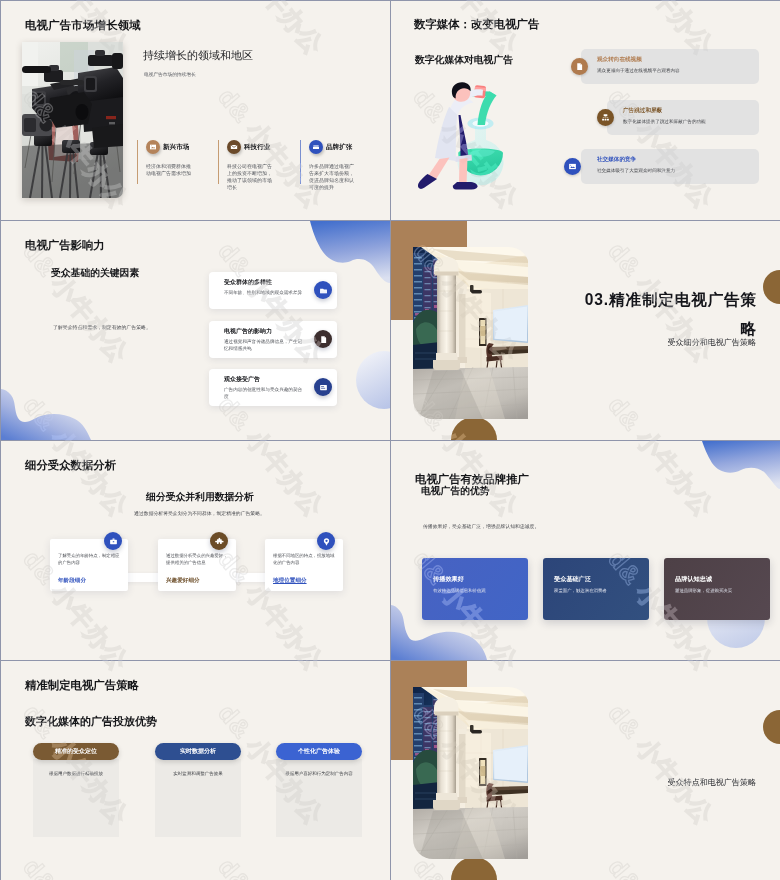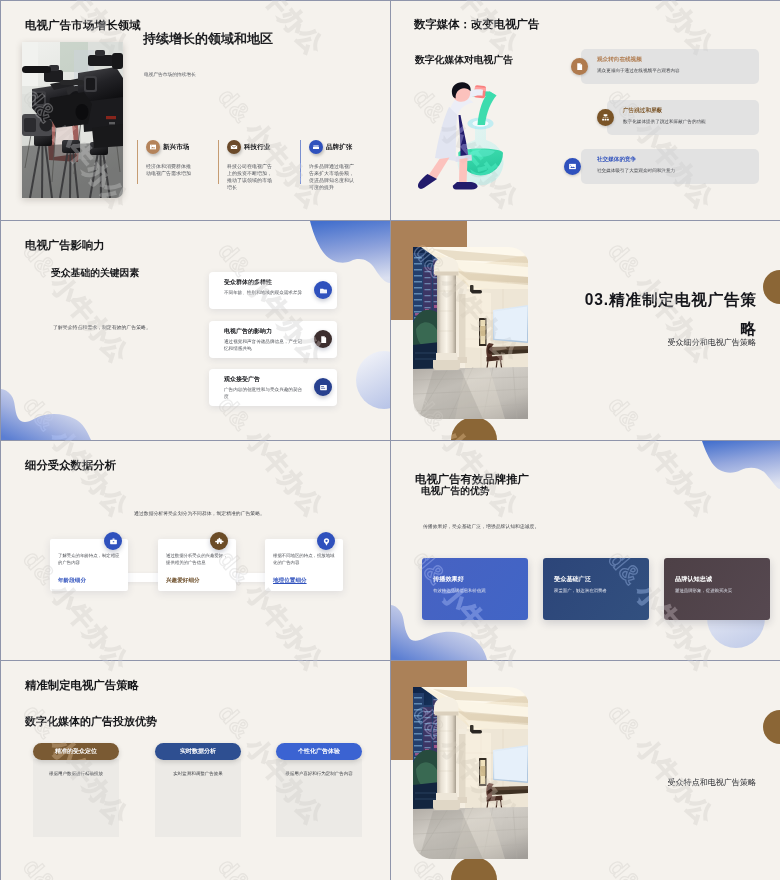--- a/index.html
+++ b/index.html
@@ -12,21 +12,21 @@
   .wmlayer{position:absolute;left:0;top:0;width:780px;height:880px;overflow:hidden;pointer-events:none;z-index:60;mix-blend-mode:luminosity;opacity:.85;}
   .wmi{position:absolute;white-space:pre;font-family:"Liberation Sans",sans-serif;
      font-size:25px;font-weight:bold;line-height:1;color:transparent;
      -webkit-text-stroke:1.3px rgba(207,202,190,.42);transform:rotate(50deg);transform-origin:0 0;letter-spacing:1px;}
 
   
   .s1-title{position:absolute;left:24px;top:17px;font-size:11.4px;font-weight:bold;color:#16171a;letter-spacing:.2px;}
   .s1-img{position:absolute;left:21px;top:41px;width:101px;height:156px;border-radius:0 0 7px 0;
      overflow:hidden;box-shadow:0 2px 7px rgba(60,50,40,.22);}
   .s1-img svg{display:block;filter:blur(.55px) saturate(.92);}
-  .s1-sub{position:absolute;left:142px;top:29px;font-size:13px;font-weight:bold;color:#1c1d20;}
+  .s1-sub{position:absolute;left:142px;top:47px;font-size:11px;font-weight:normal;color:#1c1d20;}
   .s1-desc{position:absolute;left:143px;top:70px;font-size:4.7px;color:#55585e;}
   .s1-col{position:absolute;top:139px;width:70px;}
   .s1-col .bar{position:absolute;top:0;left:0;width:1.1px;height:44px;}
   .s1-head{position:absolute;left:9px;top:0px;display:flex;align-items:center;gap:3px;}
   .s1-ic{width:14px;height:14px;border-radius:50%;display:flex;align-items:center;justify-content:center;flex:none;
         box-shadow:1px 2px 3px rgba(0,0,0,.22);}
   .s1-ic svg{width:8px;height:8px;display:block;}
   .s1-ct{font-size:6.6px;font-weight:bold;color:#16171a;white-space:nowrap;}
   .s1-cd{position:absolute;left:9px;top:23px;font-size:5px;color:#53565c;line-height:1.42;width:45px;}
 
@@ -559,20 +559,21 @@
 
   <path d="M20 124 L 48 123 L 70 172 L 6 172 z" fill="#97938d" opacity=".28"></path>
 </svg>
       </div>
     <div class="sec-num" style="top:64px">03.精准制定电视广告策略</div>
     <div class="sec-sub" style="top:116px">受众细分和电视广告策略</div>
   </div>
 
   <div class="slide">
     <div class="s5-title">细分受众数据分析</div>
+    <div class="s5-sub">细分受众并利用数据分析</div>
     <div class="s5-lead">通过数据分析将受众划分为不同群体，制定精准的广告策略。</div>
 
     <div class="s5-conn" style="left:120px;top:132px;width:50px"></div>
     <div class="s5-conn" style="left:228px;top:132px;width:48px"></div>
 
     <div class="s5-card" style="left:49px;top:98px"></div>
     <div class="s5-cx" style="left:57px;top:111px">了解受众的年龄特点，制定相应的广告内容</div>
     <div class="s5-cl" style="left:57px;top:136px;color:#2f51bd">年龄段细分</div>
     <div class="s5-ic" style="left:103px;top:91px;background:#2f51bd">
       <svg viewBox="0 0 24 24" fill="#fff">

